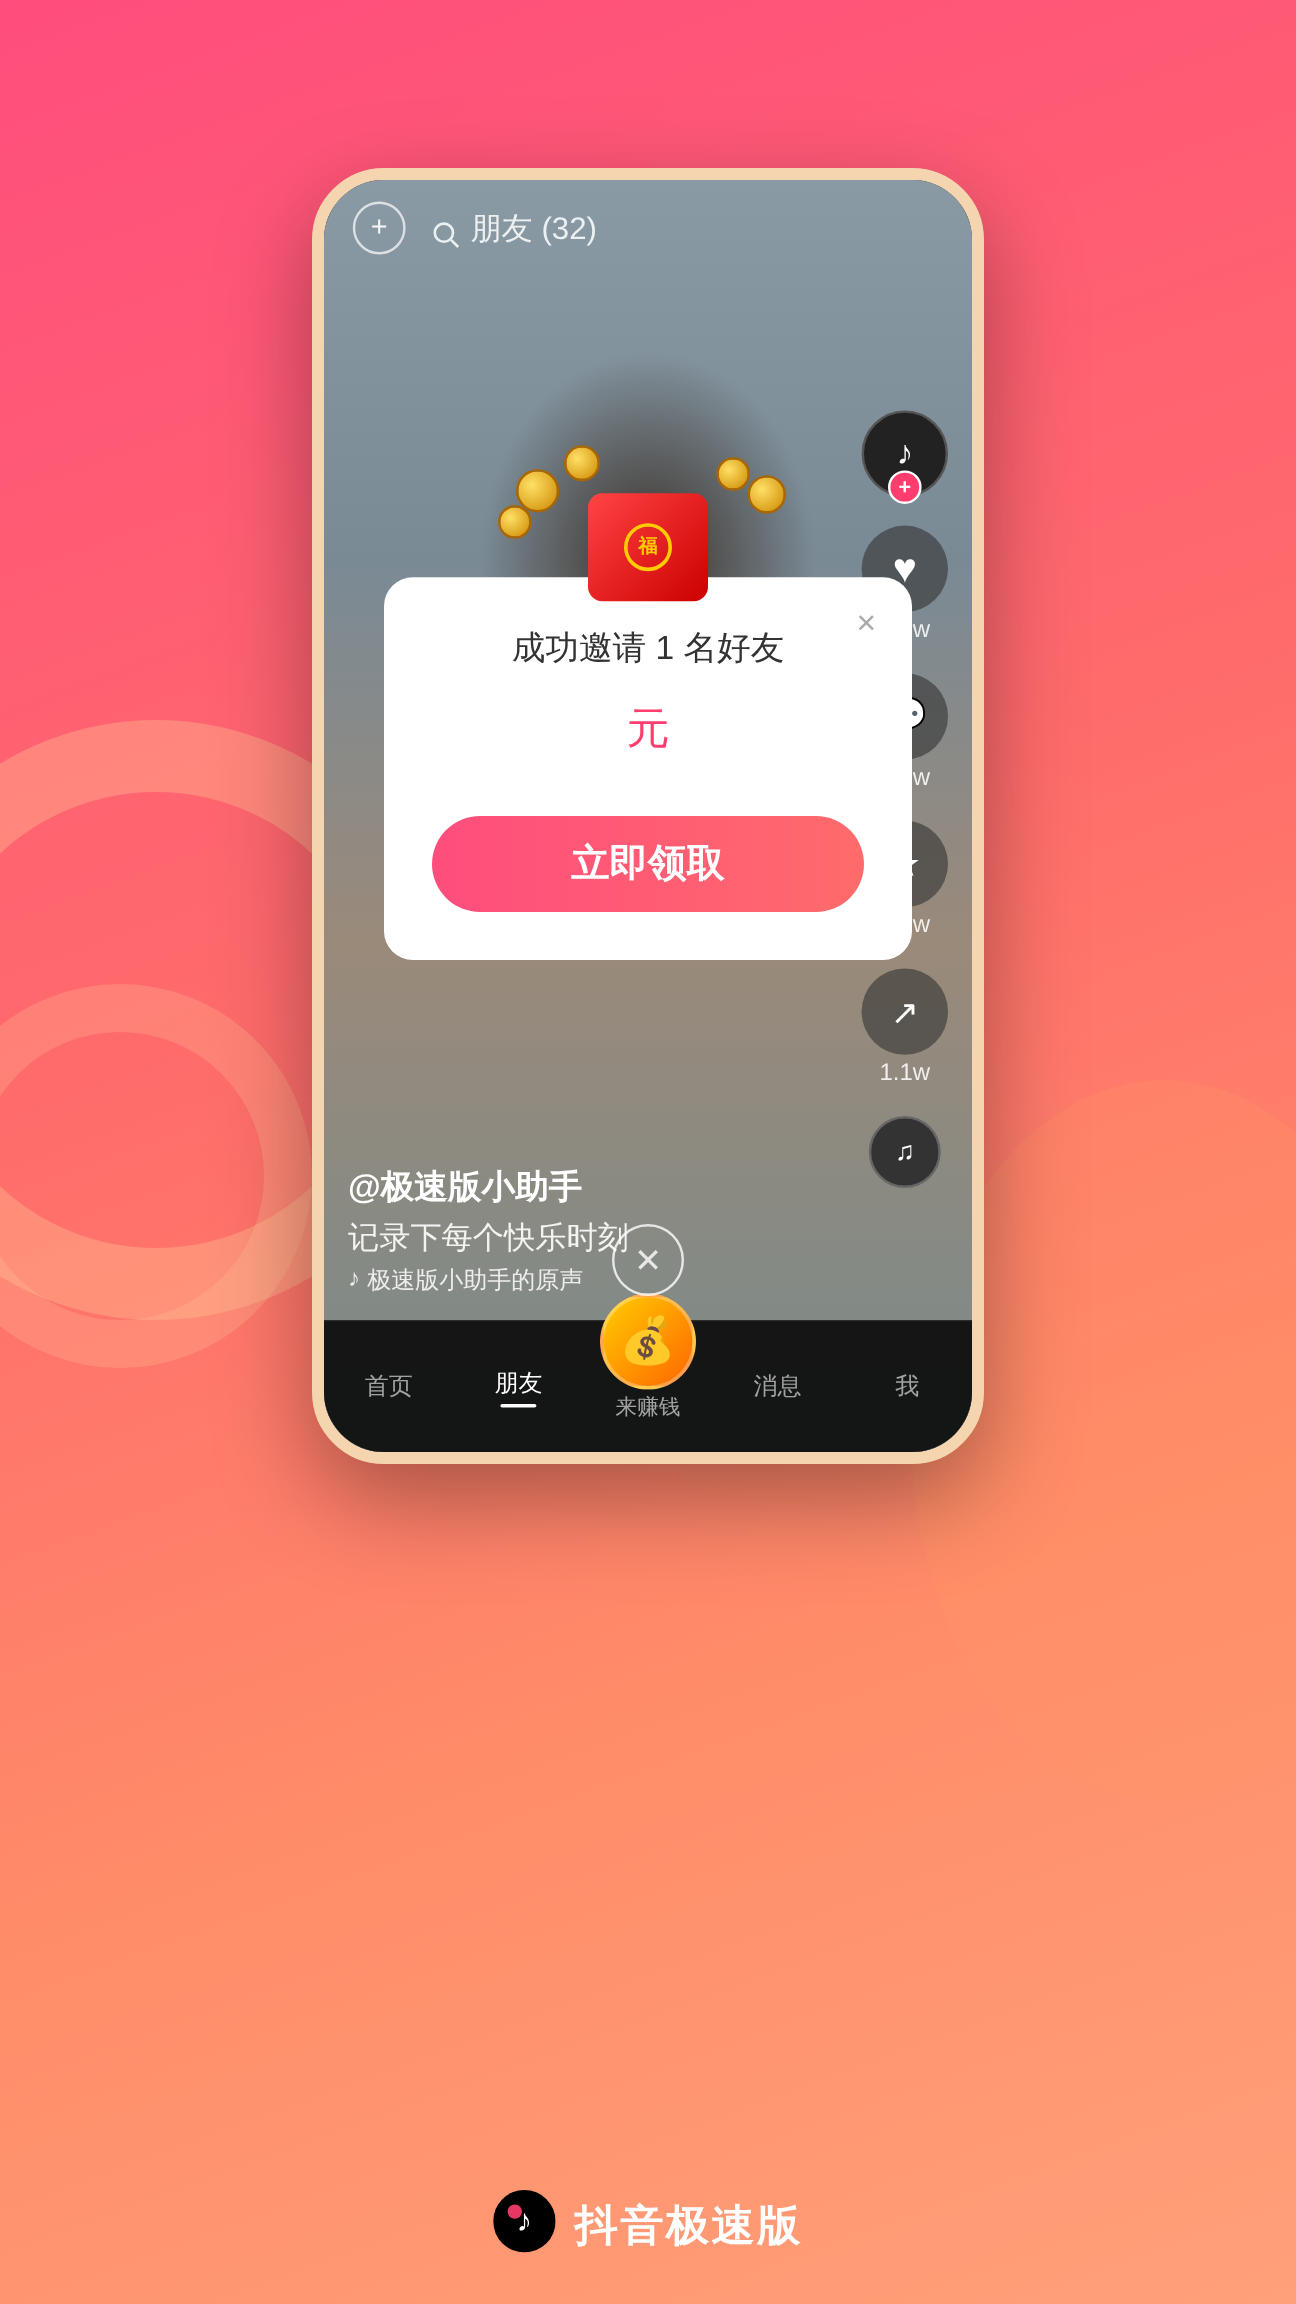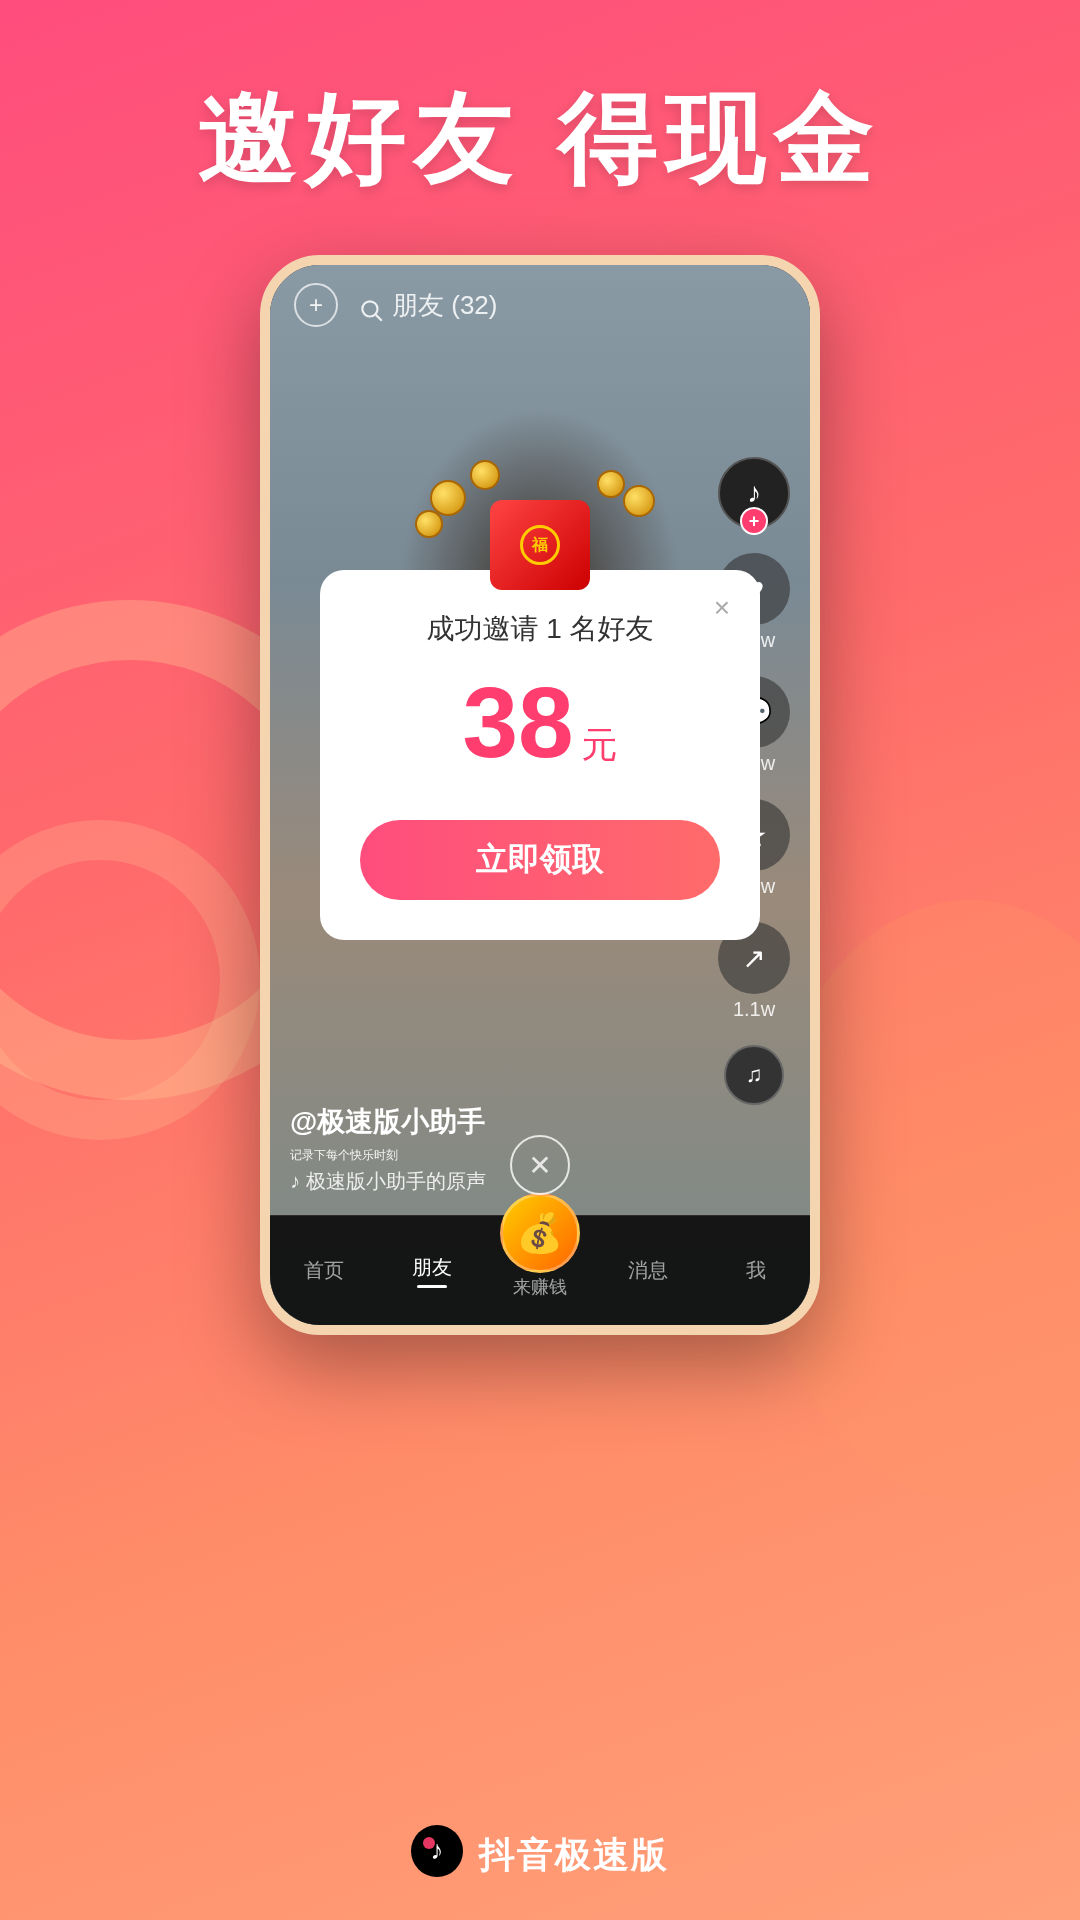--- a/index.html
+++ b/index.html
@@ -202,21 +202,21 @@
       bottom: 130px;
       left: 20px;
       z-index: 5;
       color: white;
     }
     .phone-bottom-username {
       font-size: 28px;
       font-weight: 600;
     }
     .phone-bottom-desc {
-      font-size: 12px;
+      font-size: 26px;
       margin-top: 6px;
       opacity: 0.9;
     }
     .phone-bottom-sound {
       font-size: 20px;
       margin-top: 4px;
       opacity: 0.85;
       display: flex;
       align-items: center;
       gap: 6px;
@@ -449,21 +449,20 @@
     }
   </style>
 </head>
 <body>
 
 <div class="bg-circle-left"></div>
 <div class="bg-circle-left-inner"></div>
 <div class="bg-circle-right"></div>
 
 <div class="header-section">
-  <div class="header-main-title">邀好友 得现金</div>
 </div>
 
 <div class="phone-wrapper">
   <div class="phone-mockup">
     <div class="phone-screen">
 
       <div class="person-bg"></div>
 
       <div class="phone-topbar">
         <div class="phone-topbar-add">
@@ -551,21 +550,20 @@
             </div>
           </div>
 
           <div class="popup-close">
             <span>×</span>
           </div>
 
           <div class="popup-title">成功邀请 1 名好友</div>
 
           <div class="popup-amount">
-            <span class="popup-amount-number">38</span>
             <span class="popup-amount-unit">元</span>
           </div>
 
           <button class="popup-btn">
             <span>立即领取</span>
           </button>
         </div>
       </div>
 
       <div class="popup-close-circle">

